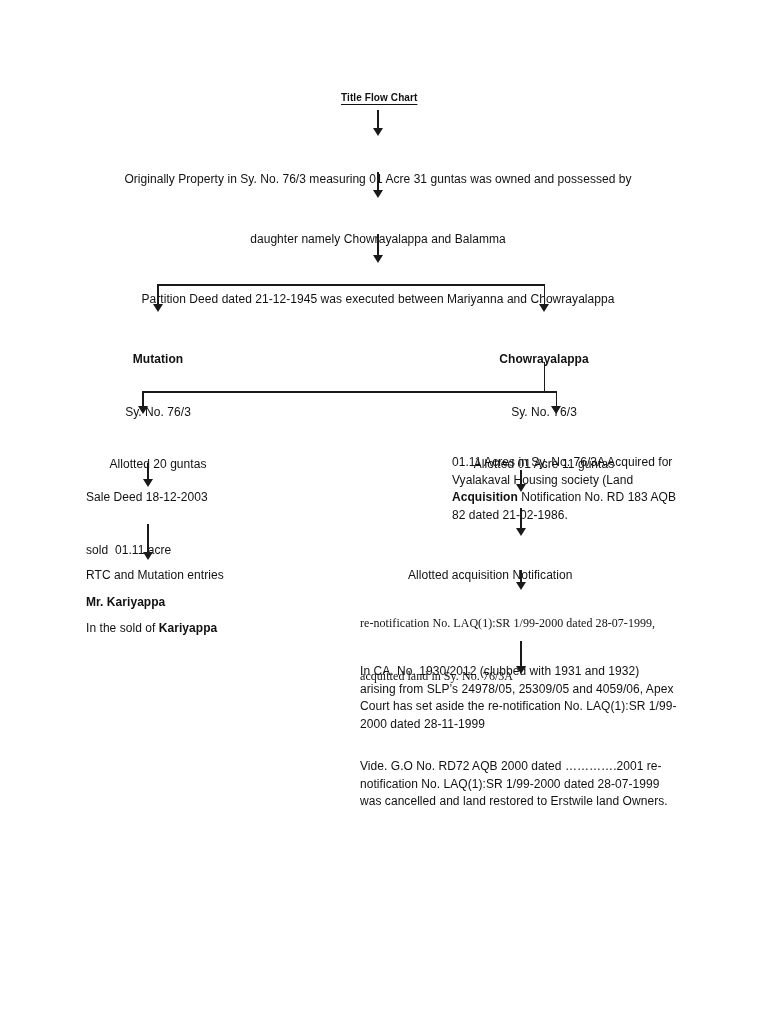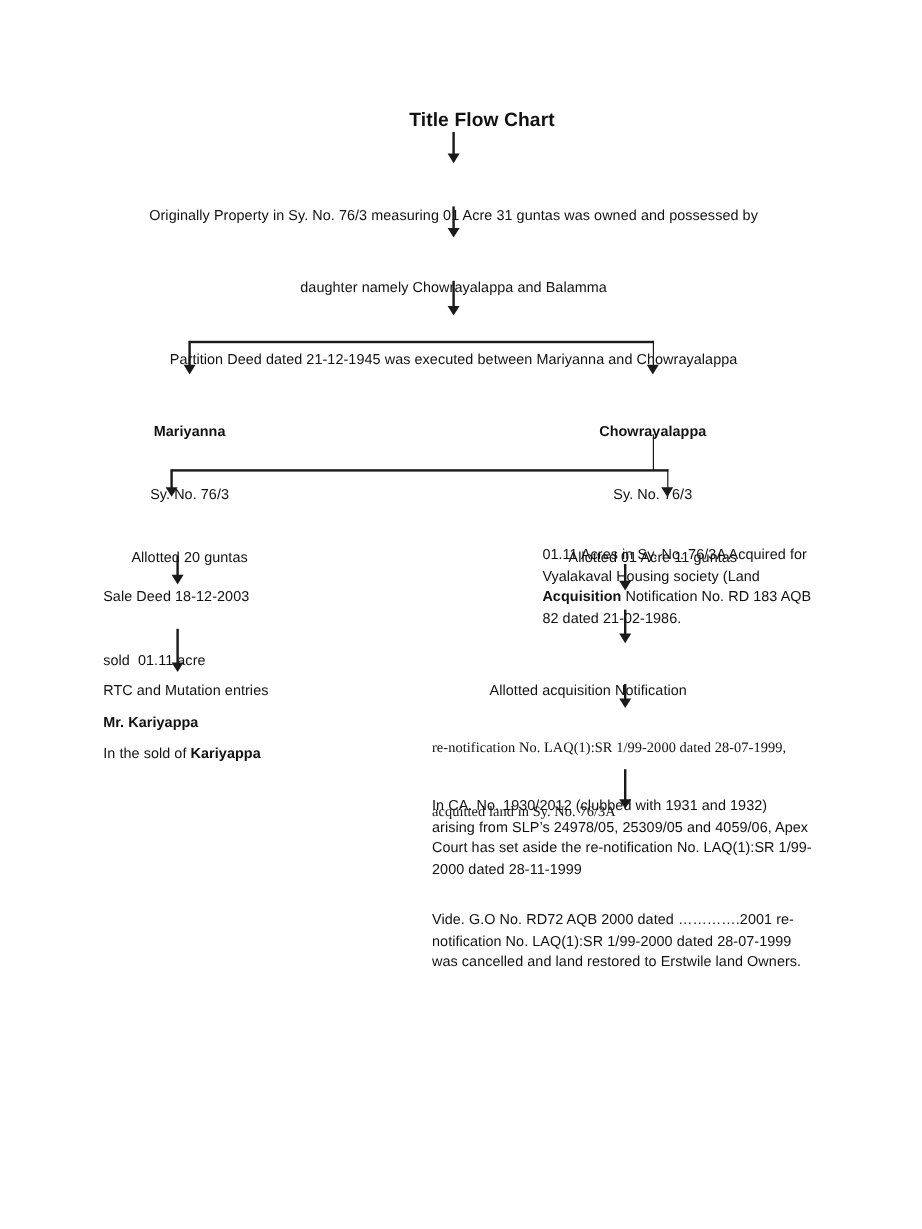--- a/index.html
+++ b/index.html
@@ -30,22 +30,23 @@
     letter-spacing: 0.05px;
     white-space: pre-wrap;
   }
   .center { text-align: center; }
   .left   { text-align: left; margin-top: 44px; }
   .b  { font-weight: bold; }
   .bi { font-weight: bold; font-style: italic; }
 
   .title {
     position: absolute;
-    font-size: 16px;
+    font-size: 10px;
     font-weight: bold;
+    text-decoration: underline;
     text-underline-offset: 2.5px;
     letter-spacing: 0.1px;
     color: #111111;
   }
 
   
   .vline {
     position: absolute;
     width: 1.6px;
     background: #1a1a1a;
@@ -91,21 +92,21 @@
     <div>Partition Deed dated 21-12-1945 was executed between Mariyanna and Chowrayalappa</div>
   </div>
 
   <div class="hline" style="left:158px; top:284px; width:387px;"></div>
   <div class="vline" style="left:157.2px; top:284px; height:22px;"></div>
   <div class="ahead" style="left:152.8px; top:304px;"></div>
   <div class="vline" style="left:543.8px; top:284px; height:22px;"></div>
   <div class="ahead" style="left:539.4px; top:304px;"></div>
 
   <div class="tnode center" style="left:72px; top:316px; width:172px;">
-    <div class="b">Mariyanna</div>
+    <div class="b">Mutation</div>
     <div>Sy. No. 76/3</div>
     <div>Allotted 20 guntas</div>
   </div>
 
   <div class="tnode center" style="left:456px; top:316px; width:176px;">
     <div class="b">Chowrayalappa</div>
     <div>Sy. No. 76/3</div>
     <div>Allotted 01 Acre 11 guntas</div>
   </div>
 

